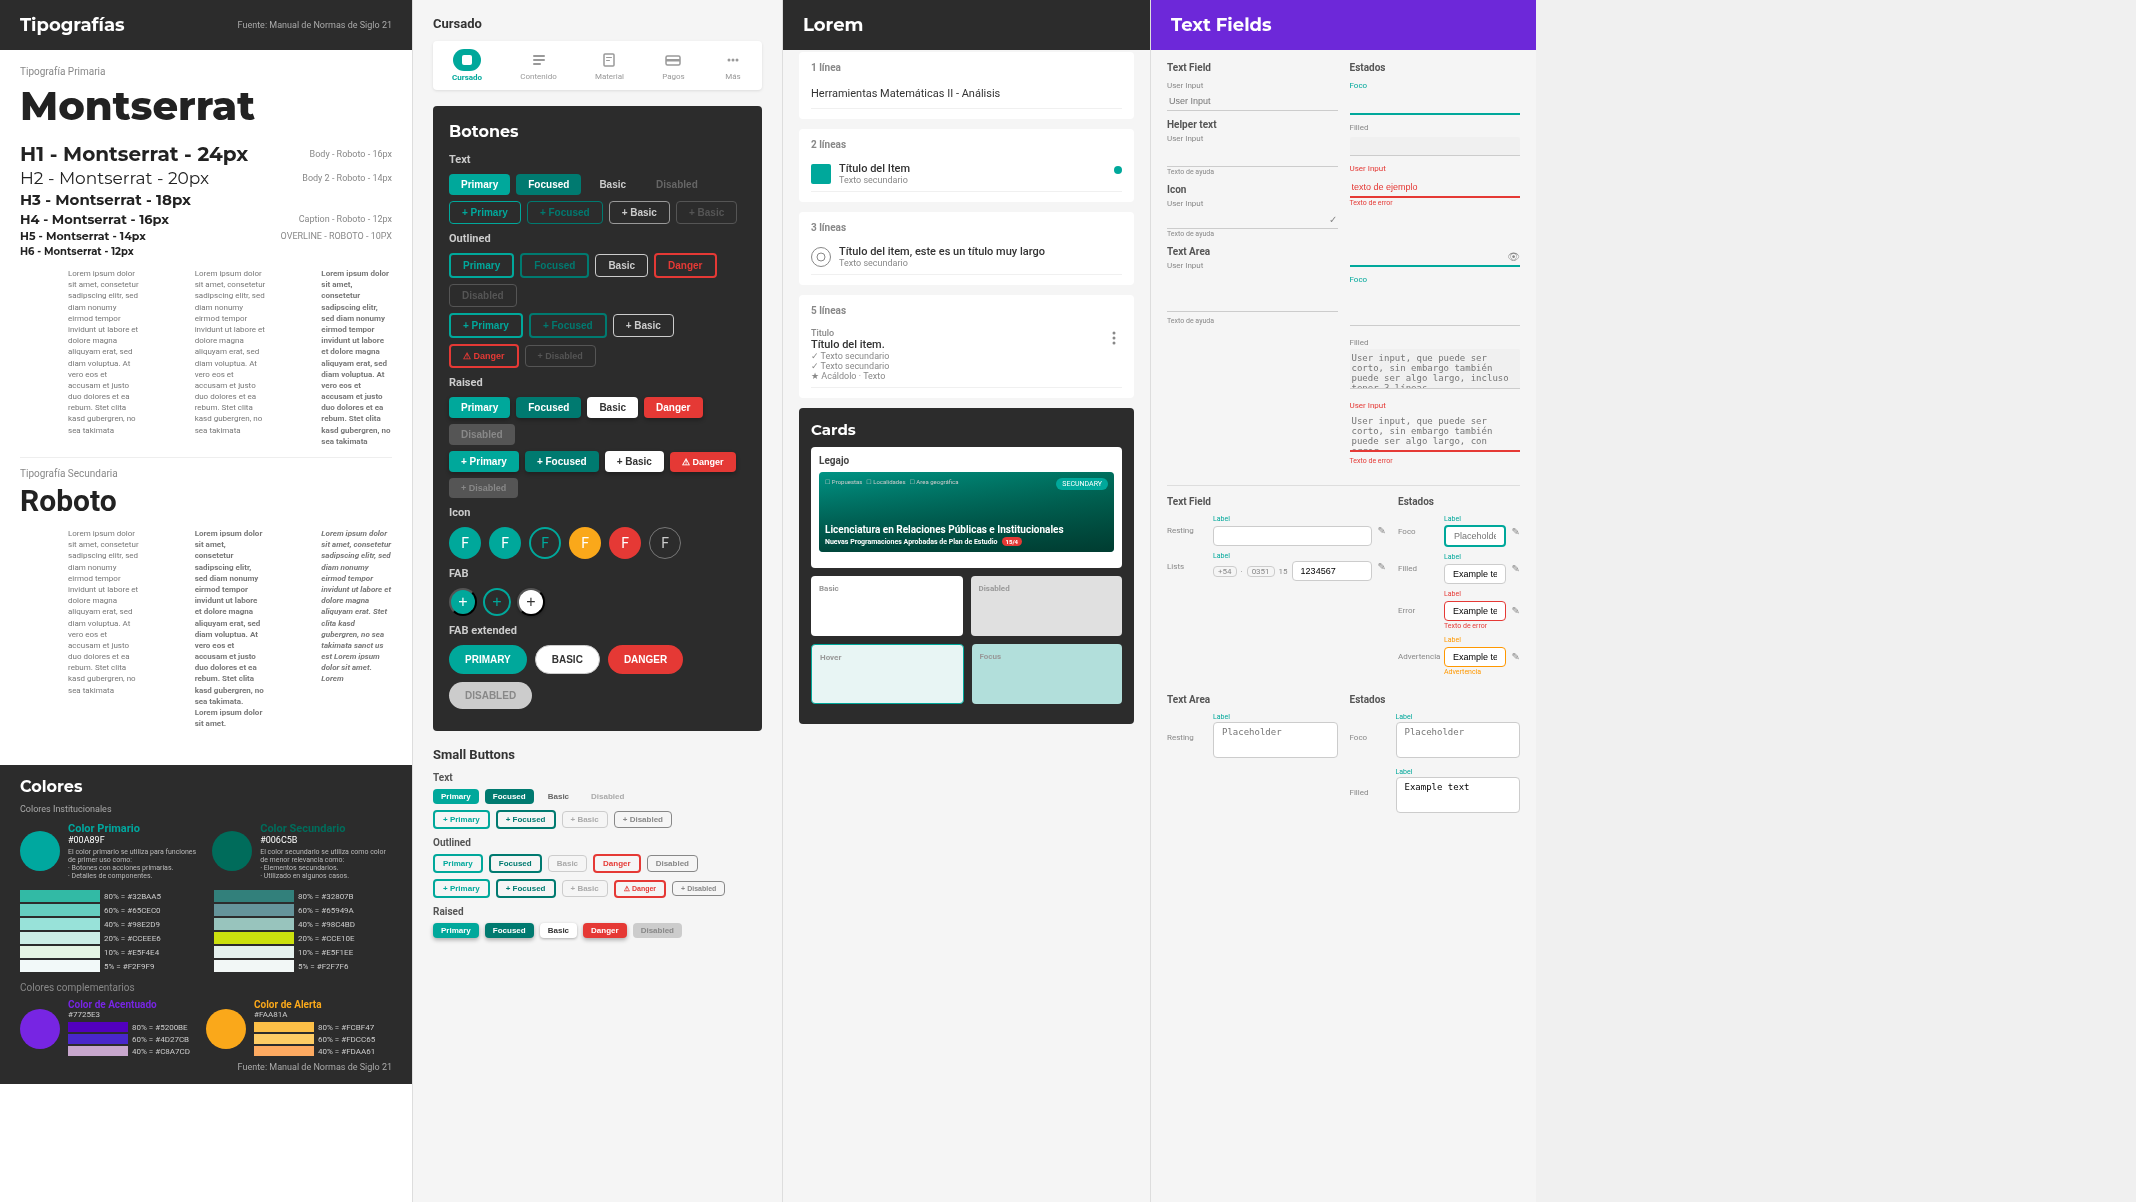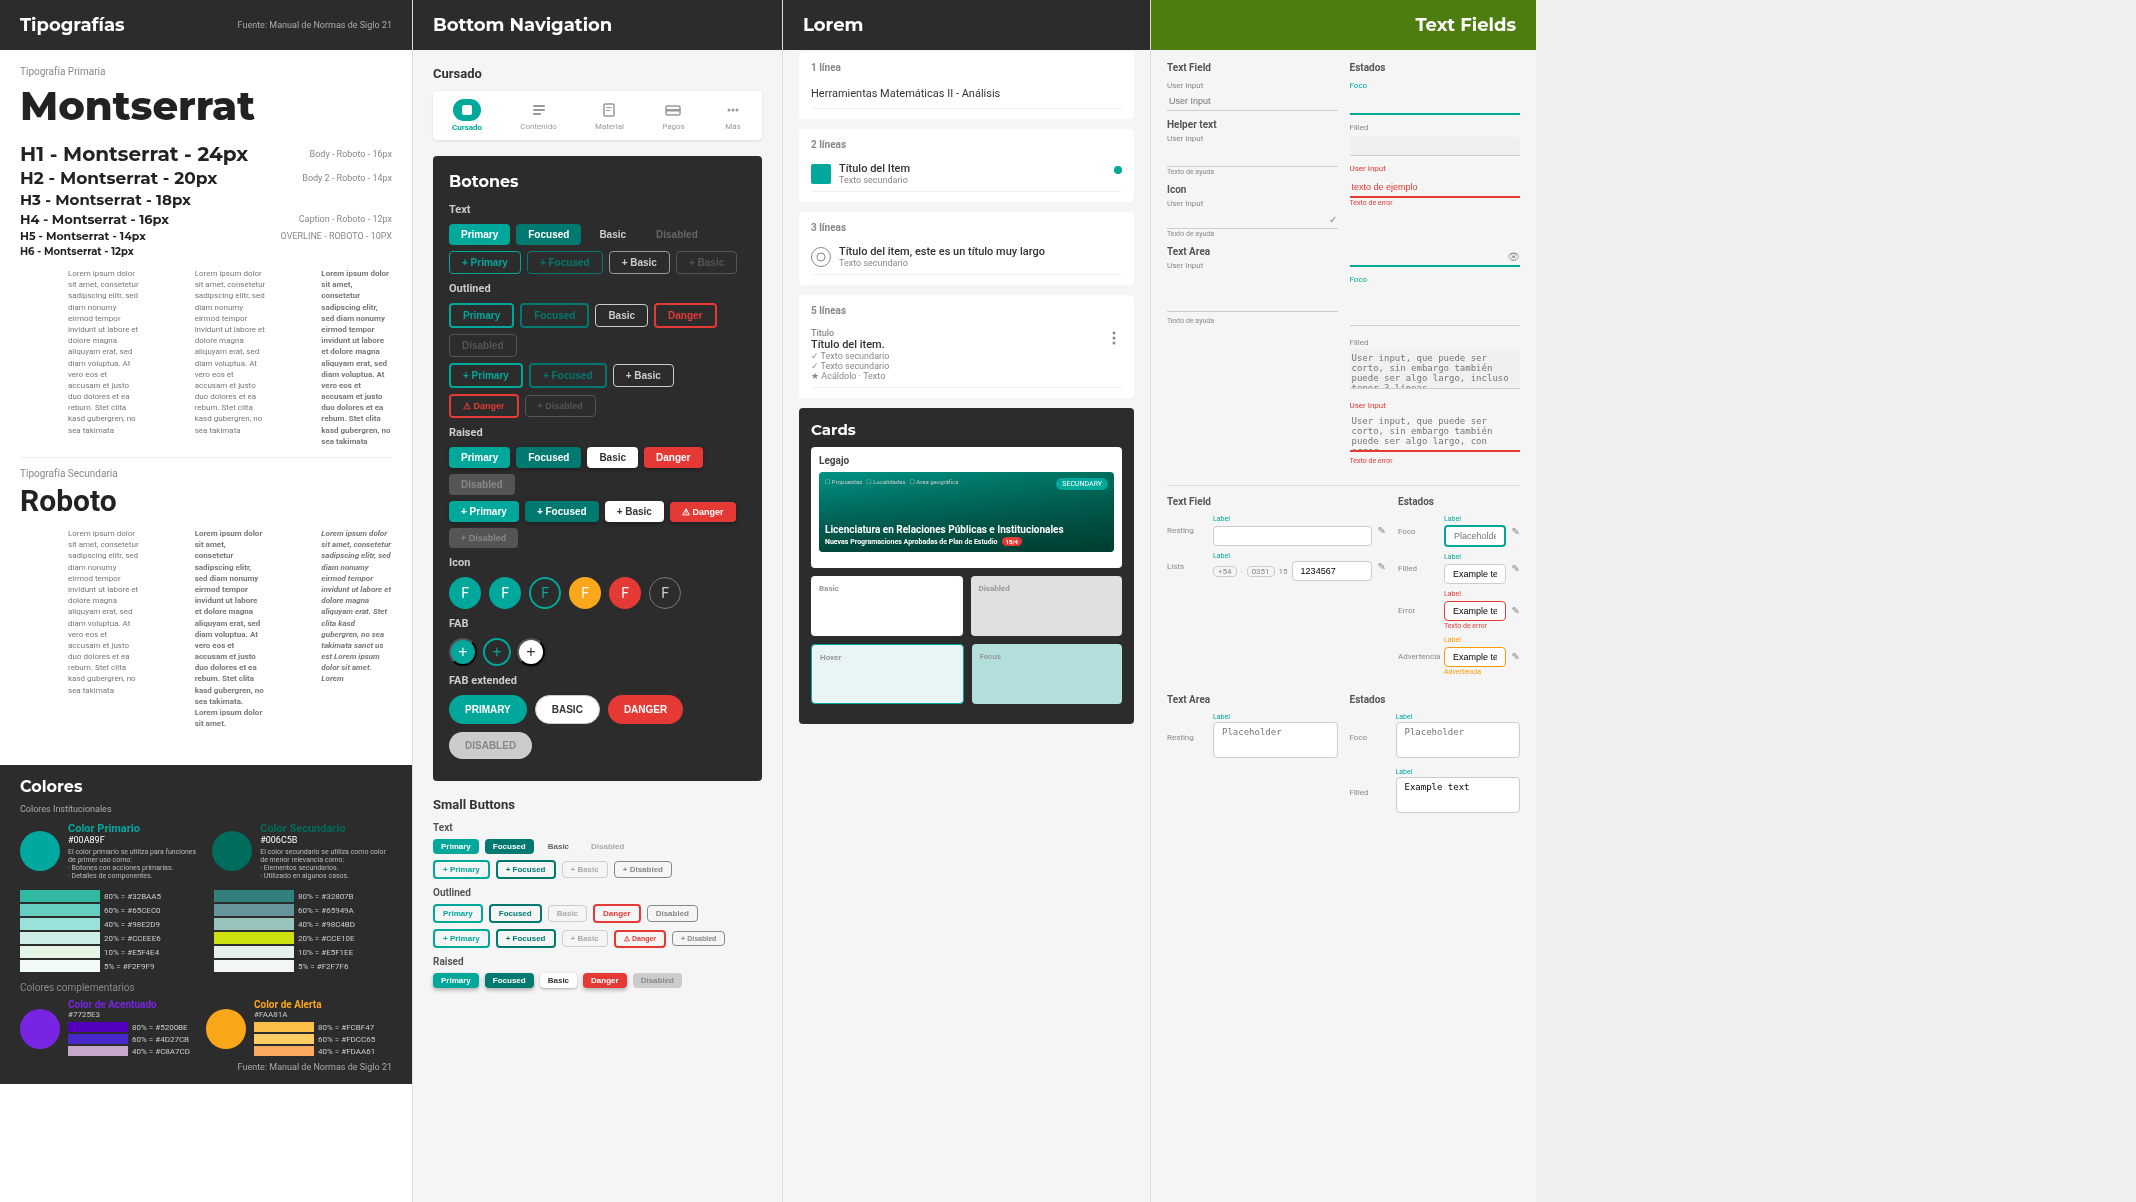--- a/index.html
+++ b/index.html
@@ -12,21 +12,21 @@
     .panel-1-header { background: #2c2c2c; color: #fff; padding: 14px 20px; display: flex; justify-content: space-between; align-items: center; }
     .panel-1-header h2 { font-family: Montserrat, Arial, sans-serif; font-size: 18px; font-weight: 700; }
     .panel-1-header span { font-size: 9px; color: #aaa; }
 
     .panel-1-content { padding: 16px 20px; }
     .tip-primaria-label { font-size: 10px; color: #888; margin-bottom: 4px; }
     .montserrat-title { font-family: Montserrat, Arial, sans-serif; font-size: 40px; font-weight: 800; color: #222; margin-bottom: 12px; }
 
     .heading-row { display: flex; justify-content: space-between; align-items: center; margin-bottom: 2px; }
     .h1-style { font-family: Montserrat, Arial, sans-serif; font-size: 20px; font-weight: 700; color: #222; }
-    .h2-style { font-family: Montserrat, Arial, sans-serif; font-size: 17px; font-weight: 700; color: #222; }
+    .h2-style { font-family: Montserrat, Arial, sans-serif; font-size: 17px; font-weight: 400; color: #222; }
     .h3-style { font-family: Montserrat, Arial, sans-serif; font-size: 15px; font-weight: 700; color: #222; }
     .h4-style { font-family: Montserrat, Arial, sans-serif; font-size: 13px; font-weight: 700; color: #222; }
     .h5-style { font-family: Montserrat, Arial, sans-serif; font-size: 11px; font-weight: 700; color: #222; }
     .h6-style { font-family: Montserrat, Arial, sans-serif; font-size: 10px; font-weight: 700; color: #222; }
     .body-label { font-size: 9px; color: #888; }
 
     .text-columns { display: flex; gap: 8px; margin: 10px 0; }
     .text-col { flex: 1; font-size: 8px; color: #777; line-height: 1.4; margin-left: 48px; }
     .text-col.bold { font-weight: 700; }
 
@@ -129,21 +129,21 @@
 
     .cards-grid { display: flex; gap: 8px; margin-bottom: 8px; }
     .card-basic { background: #fff; border-radius: 4px; padding: 8px; flex: 1; min-height: 60px; }
     .card-disabled { background: #e0e0e0; border-radius: 4px; padding: 8px; flex: 1; min-height: 60px; }
     .card-hover { background: #e8f5f4; border-radius: 4px; padding: 8px; flex: 1; min-height: 60px; border: 1px solid #00A89B; }
     .card-focus { background: #b2dfdb; border-radius: 4px; padding: 8px; flex: 1; min-height: 60px; }
     .card-label { font-size: 8px; color: #999; font-weight: 700; }
 
     
     .panel-4 { width: 386px; min-height: 1202px; background: #f5f5f5; border-left: 1px solid #ddd; }
-    .panel-4-header { background: #4d7c0f; color: #fff; padding: 14px 20px; text-align: right; }
+    .panel-4-header { background: #6d28d9; color: #fff; padding: 14px 20px; }
     .panel-4-header h2 { font-family: Montserrat, Arial, sans-serif; font-size: 18px; font-weight: 700; }
 
     .panel-4-content { padding: 12px 16px; }
 
     .tf-row { display: flex; gap: 12px; margin-bottom: 12px; }
     .tf-col { flex: 1; }
     .tf-col-title { font-size: 10px; font-weight: 700; color: #555; margin-bottom: 8px; }
 
     .tf-item { margin-bottom: 8px; }
     .tf-label { font-size: 8px; color: #888; margin-bottom: 2px; }
@@ -349,23 +349,20 @@
               <span class="shade-label">40% = #FDAA61</span>
             </div>
         </div>
       </div>
     </div>
     <div class="colores-footer">Fuente: Manual de Normas de Siglo 21</div>
   </div>
 </div>
 
 <div class="panel panel-2">
-  <div class="panel-2-header">
-    <h2>Bottom Navigation</h2>
-  </div>
   <div class="panel-2-content">
     <div class="section-label">Cursado</div>
 
     <div class="cursado-nav">
       <div class="nav-item">
         <div class="nav-icon">
           <svg width="14" height="14" viewBox="0 0 14 14" fill="white">
               <rect x="2" y="2" width="10" height="10" rx="2" fill="white"></rect>
             </svg>
         </div>

